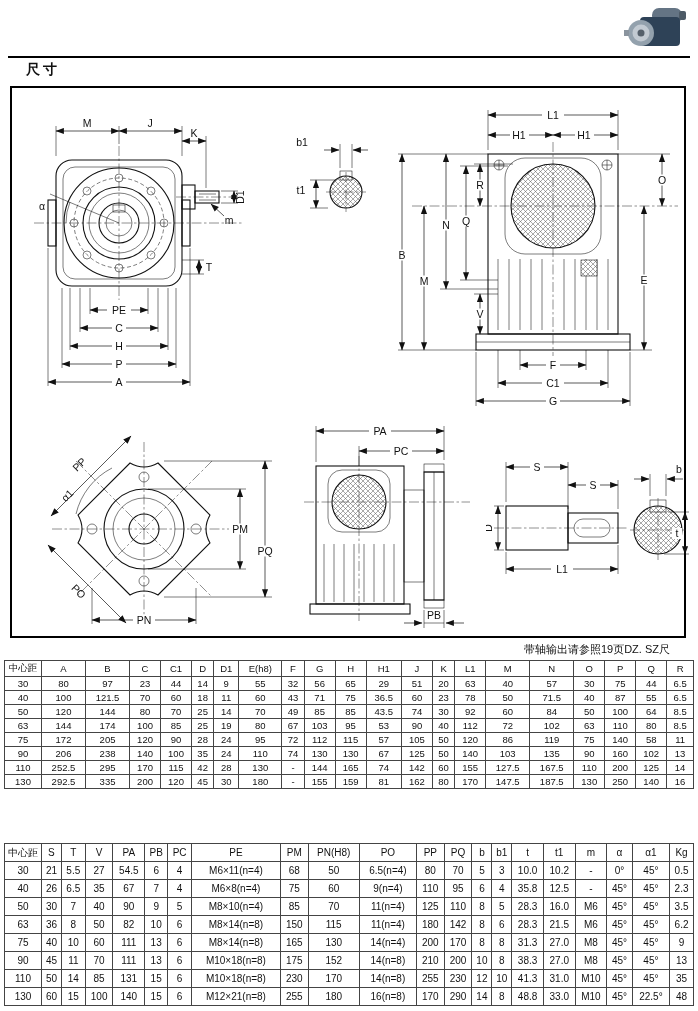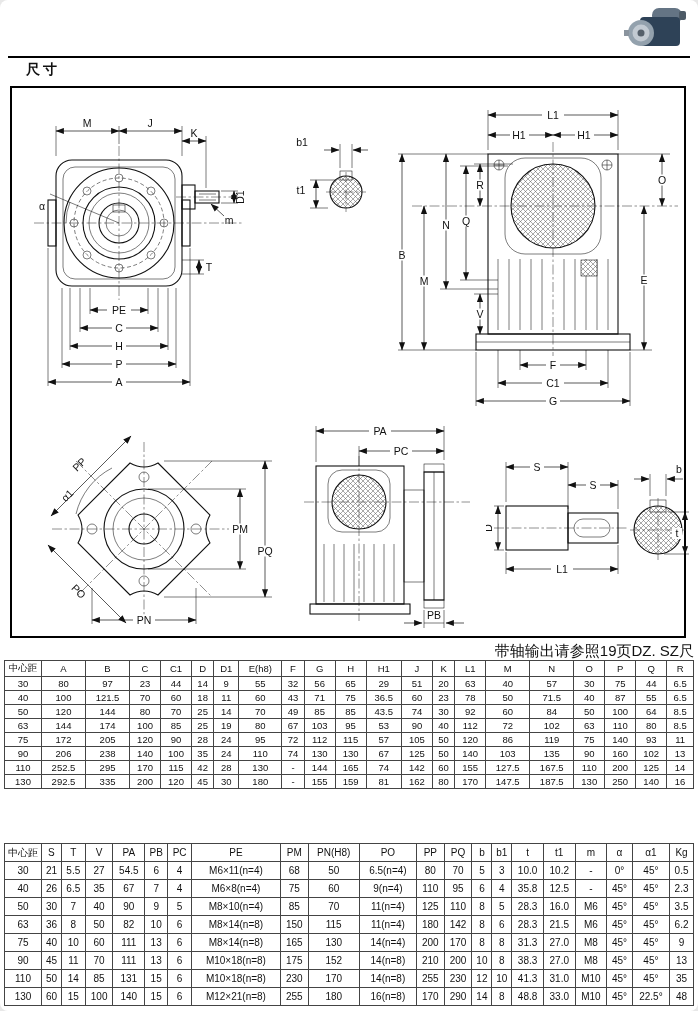--- a/index.html
+++ b/index.html
@@ -1,21 +1,21 @@
 <!DOCTYPE html>
 <html><head>
 <meta charset="utf-8">
 <style>
   html,body{margin:0;padding:0;background:#e8e8e8;}
   #page{position:relative;width:698px;height:1011px;background:#fff;margin:0 auto;
-        font-family:"Liberation Sans",sans-serif;color:#111;overflow:hidden;border-radius:8px;}
+        font-family:"Liberation Sans",sans-serif;color:#111;overflow:hidden;}
   #top-rule{position:absolute;left:8px;top:56px;width:682px;height:2px;background:#000;}
   #page-title{position:absolute;left:26px;top:61px;font-size:14px;font-weight:bold;letter-spacing:3px;}
   #draw-box{position:absolute;left:10px;top:86px;width:672px;height:548px;border:2px solid #000;}
-  #note{position:absolute;right:4px;top:642px;font-size:15px;}
+  #note{position:absolute;right:28px;top:642px;font-size:11px;}
   .tbl-wrap{position:absolute;left:4px;width:690px;}
   #t1-wrap{top:660px;} #t2-wrap{top:843px;}
   table.dim{border-collapse:collapse;width:100%;}
   table.dim th,table.dim td{border:1px solid #444;text-align:center;font-weight:400;
         white-space:nowrap;padding:1px 1px;}
   #t1 th,#t1 td{font-size:9.5px;height:11px;}
   #t2 th,#t2 td{font-size:10px;height:15px;}
   table.dim th:first-child{width:34px;}
   
   .ln{stroke:#111;stroke-width:1.1;fill:none}
@@ -493,21 +493,21 @@
             <td>112</td>
             <td>115</td>
             <td>57</td>
             <td>105</td>
             <td>50</td>
             <td>120</td>
             <td>86</td>
             <td>119</td>
             <td>75</td>
             <td>140</td>
-            <td>93</td>
+            <td>58</td>
             <td>11</td>
           </tr>
           <tr>
             <td>90</td>
             <td>206</td>
             <td>238</td>
             <td>140</td>
             <td>100</td>
             <td>35</td>
             <td>24</td>

